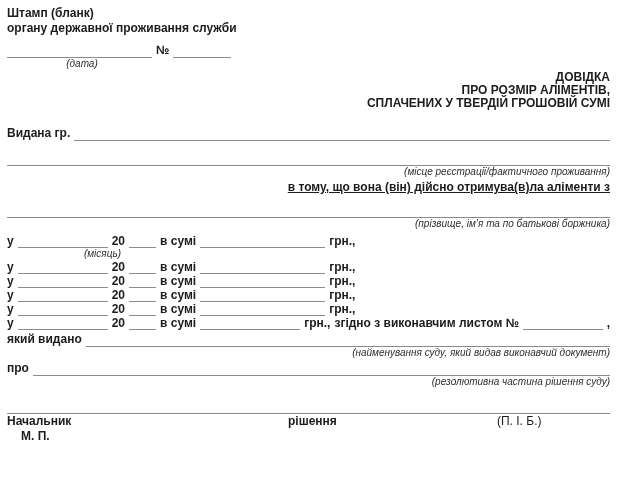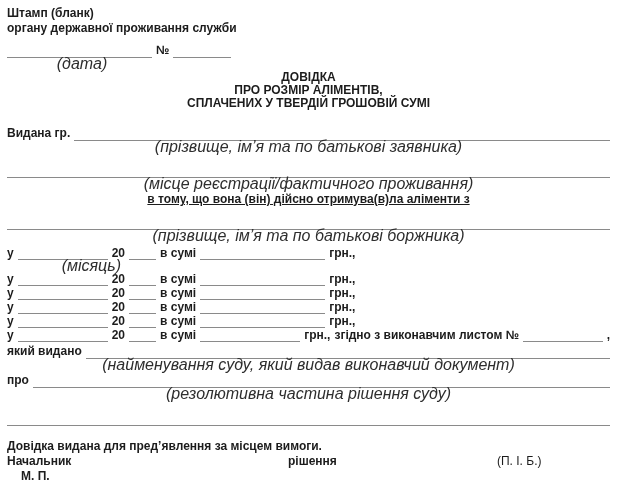--- a/index.html
+++ b/index.html
@@ -4,22 +4,22 @@
 <style>
   html,body{margin:0;padding:0;background:#ffffff;}
   .page{
     width:617px;height:482px;box-sizing:border-box;
     padding:6px 7px 0 7px;
     font-family:"Liberation Sans",sans-serif;
     color:#1c1c1c;font-size:12px;line-height:15px;
     position:relative;overflow:hidden;background:#ffffff;
   }
   .b{font-weight:bold;}
-  .cap{font-style:italic;font-size:16px;line-height:12px;color:#2e2e2e;}
-  .center{text-align:center;}
+  .cap{font-style:italic;font-size:10px;line-height:12px;color:#2e2e2e;}
+  .center{text-align:right;}
   .blank{display:inline-block;border-bottom:1px solid #8a8a8a;height:13px;}
   .row{display:flex;align-items:flex-end;column-gap:4px;}
   .grow{flex:1 1 auto;}
 
   .stamp-block{line-height:15px;}
   .numline{margin-top:7px;width:240px;}
   .w-date{width:145px;}
   .w-num{width:58px;}
   .date-cap{width:150px;text-align:center;}
 
@@ -68,21 +68,20 @@
   <div class="title-block center">
     <div class="b">ДОВІДКА</div>
     <div class="b">ПРО РОЗМІР АЛІМЕНТІВ,</div>
     <div class="b">СПЛАЧЕНИХ У ТВЕРДІЙ ГРОШОВІЙ СУМІ</div>
   </div>
 
   <div class="row issued-row">
     <span class="b">Видана гр.</span>
     <span class="blank grow"></span>
   </div>
-  <div class="cap center">(прізвище, ім’я та по батькові заявника)</div>
 
   <div class="row fullline-row">
     <span class="blank grow"></span>
   </div>
   <div class="cap center">(місце реєстрації/фактичного проживання)</div>
 
   <div class="b center statement">в тому, що вона (він) дійсно отримува(в)ла аліменти з</div>
 
   <div class="row" style="margin-top:9px;">
     <span class="blank grow"></span>
@@ -159,21 +158,20 @@
   <div class="row about-row">
     <span class="b">про</span>
     <span class="blank grow"></span>
   </div>
   <div class="cap center">(резолютивна частина рішення суду)</div>
 
   <div class="row" style="margin-top:12px;">
     <span class="blank grow"></span>
   </div>
 
-  <div class="b purpose">Довідка видана для пред’явлення за місцем вимоги.</div>
 
   <div class="sig">
     <span class="b sig-chief">Начальник</span>
     <span class="b sig-sign">рішення</span>
     <span class="sig-name">(П. І. Б.)</span>
   </div>
   <div class="b mp">М. П.</div>
 
 </div>
 

